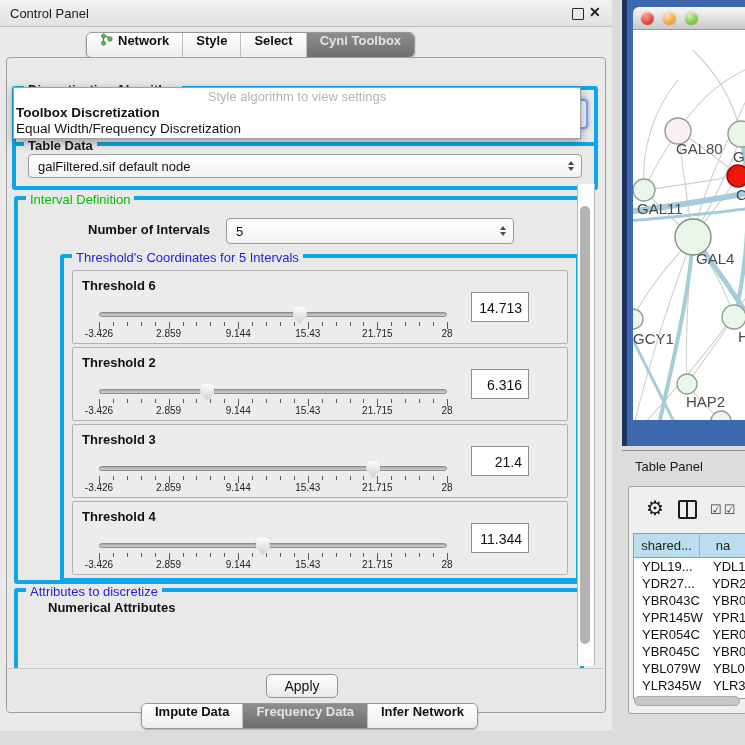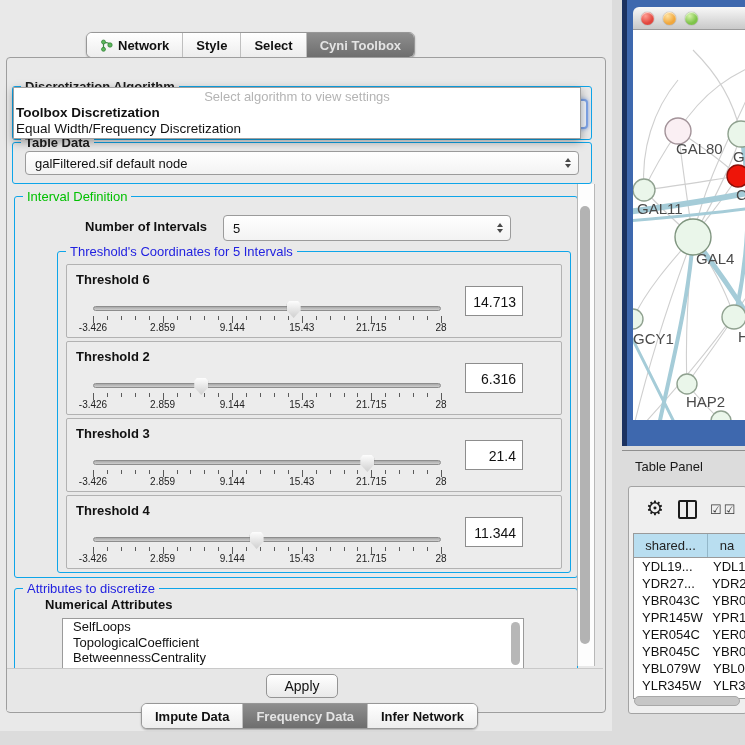--- a/index.html
+++ b/index.html
@@ -9,27 +9,27 @@
   
   .cp-window{left:0;top:0;width:612px;height:731px;background:#e9e9e9;}
   .cp-titlebar{left:0;top:0;width:612px;height:26px;background:linear-gradient(#f2f2f2,#e2e2e2);
                border-bottom:1px solid #bdbdbd;}
   .cp-title{left:10px;top:6px;font-size:13px;color:#1a1a1a}
   .float-ico{left:572px;top:8px;width:10px;height:10px;border:1.5px solid #2a2a2a;border-radius:1px}
   .close-ico{left:589px;top:4px;font-size:14px;font-weight:bold;color:#1a1a1a}
   
   .tabstrip{display:flex;height:24px;border:1px solid #979797;border-radius:6px;overflow:hidden;
             background:#fff;box-shadow:0 1px 2px rgba(0,0,0,.28);}
-  .tab{display:flex;align-items:center;gap:5px;padding:0 13px;font-weight:bold;font-size:13px;
+  .tab{display:flex;gap:5px;padding:0 13px;font-weight:bold;font-size:13px;
        background:linear-gradient(#ffffff,#ededed);border-right:1px solid #bfbfbf;color:#101010;white-space:nowrap}
   .tab:last-child{border-right:none}
   .tab.active{background:linear-gradient(#8e8e8e,#6e6e6e);color:#e4e4e4;font-weight:bold}
   
   .content-box{left:6px;top:57px;width:598px;height:654px;border:1px solid #9e9e9e;border-radius:4px;background:#e9e9e9}
-  .group{border:1px solid #0ea5e9;border-radius:3px}
+  .group{border:4px solid #0ea5e9;border-radius:3px}
   .gtitle{position:absolute;top:-8px;left:8px;background:#e9e9e9;padding:0 4px;font-size:13px;white-space:nowrap}
   .green{color:#00c000}.blue{color:#2222e0}.dark{color:#1c1c1c;font-weight:bold}
   
   .combo{background:linear-gradient(#ffffff,#f3f3f3);border:1px solid #9b9b9b;border-radius:4px;
          display:flex;align-items:center;padding:0 22px 0 9px;font-size:13px;box-sizing:border-box}
   .spinner{position:absolute;right:7px;top:50%;transform:translateY(-50%);display:flex;flex-direction:column;gap:2px}
   .sp-up{width:0;height:0;border-left:3.5px solid transparent;border-right:3.5px solid transparent;border-bottom:4.5px solid #4a4a4a}
   .sp-dn{width:0;height:0;border-left:3.5px solid transparent;border-right:3.5px solid transparent;border-top:4.5px solid #4a4a4a}
   
   .popup{left:13px;top:87px;width:566px;height:50px;background:#fff;border:1px solid #a0a0a0;
@@ -89,20 +89,25 @@
   .tp-hcell{line-height:23px;text-align:center;font-size:13px;color:#222;border-right:1px solid #93b7c9;box-sizing:border-box}
   .tp-row{display:flex;height:17px;line-height:17px;font-size:13px;white-space:nowrap}
   .tp-c1{width:74px;padding-left:8px;box-sizing:border-box;overflow:hidden}
   .tp-c2{padding-left:5px;overflow:hidden}
   .hscroll{left:634px;top:696px;width:106px;height:10px;background:#c6c6c6;border:1px solid #a8a8a8;border-radius:5px;box-sizing:border-box}
 </style>
 </head>
 <body>
 
 <div class="abs cp-window">
+  <div class="abs cp-titlebar">
+    <span class="abs cp-title">Control Panel</span>
+    <span class="abs float-ico"></span>
+    <span class="abs close-ico">✕</span>
+  </div>
 
   <div class="abs tabstrip" style="left:86px;top:32px">
     <div class="tab">
       <svg width="13" height="13" viewBox="0 0 13 13">
         <path d="M3.5 4.5 V9 M4.5 4 Q8 3 9.5 5.5" stroke="#3d8b40" stroke-width="1.2" fill="none"></path>
         <circle cx="3.5" cy="3" r="2" fill="#5cb85c" stroke="#2e7d32" stroke-width=".7"></circle>
         <circle cx="3.5" cy="10.3" r="2" fill="#5cb85c" stroke="#2e7d32" stroke-width=".7"></circle>
         <circle cx="10" cy="6" r="2.2" fill="#5cb85c" stroke="#2e7d32" stroke-width=".7"></circle>
       </svg>
       <span>Network</span>
@@ -130,21 +135,21 @@
     <div class="combo" style="position:absolute;left:12px;top:8px;width:554px;height:24px">
       <span>galFiltered.sif default node</span>
       <span class="spinner">
           <span class="sp-up"></span>
           <span class="sp-dn"></span>
         </span>
     </div>
   </div>
 
   <div class="abs popup">
-    <div class="popup-hint">Select algorithm to view settings</div>
+    <div class="popup-hint">Style algorithm to view settings</div>
     <div class="popup-opt1">Toolbox Discretization</div>
     <div class="popup-opt2">Equal Width/Frequency Discretization</div>
   </div>
 
   <div class="abs group" style="left:14px;top:196px;width:562px;height:380px">
     <span class="gtitle green">Interval Definition</span>
     <span style="position:absolute;left:70px;top:22px;font-weight:bold">Number of Intervals</span>
     <div class="combo" style="position:absolute;left:208px;top:18px;width:288px;height:26px">
       <span>5</span>
       <span class="spinner">
@@ -330,26 +335,20 @@
           <span class="slabel" style="left:100%">28</span>
         </div>
         <div class="valbox">11.344</div>
       </div>
     </div>
   </div>
 
   <div class="abs group" style="left:14px;top:588px;width:562px;height:83px">
     <span class="gtitle blue">Attributes to discretize</span>
     <span style="position:absolute;left:30px;top:8px;font-weight:bold">Numerical Attributes</span>
-  </div>
-  <div class="abs attr-list">
-    <div class="attr-item">SelfLoops</div>
-    <div class="attr-item">TopologicalCoefficient</div>
-    <div class="attr-item">BetweennessCentrality</div>
-    <div class="list-scroll"></div>
   </div>
 
   <div class="abs apply-strip"></div>
   <div class="abs btn" style="left:266px;top:674px;width:70px;height:22px;line-height:22px">Apply</div>
 
   <div class="abs vscroll-track"></div>
   <div class="abs vscroll-thumb"></div>
 
   <div class="abs tabstrip" style="left:141px;top:703px">
     <div class="tab">
@@ -427,21 +426,21 @@
 
 <div class="abs tp-divider"></div>
 <span class="abs tp-title">Table Panel</span>
 <div class="abs tp-box"></div>
 <span class="abs gear">⚙</span>
 <span class="abs colico"></span>
 <span class="abs checks">☑☑</span>
 
 <div class="abs tp-table">
   <div class="tp-head">
-    <div class="tp-hcell" style="width:74px">shared...</div>
+    <div class="tp-hcell" style="width:66px">shared...</div>
     <div class="tp-hcell" style="flex:1;border-right:none">na</div>
   </div>
   <div class="tp-row">
       <span class="tp-c1">YDL19...</span>
       <span class="tp-c2">YDL1</span>
     </div>
   <div class="tp-row">
       <span class="tp-c1">YDR27...</span>
       <span class="tp-c2">YDR2</span>
     </div>

